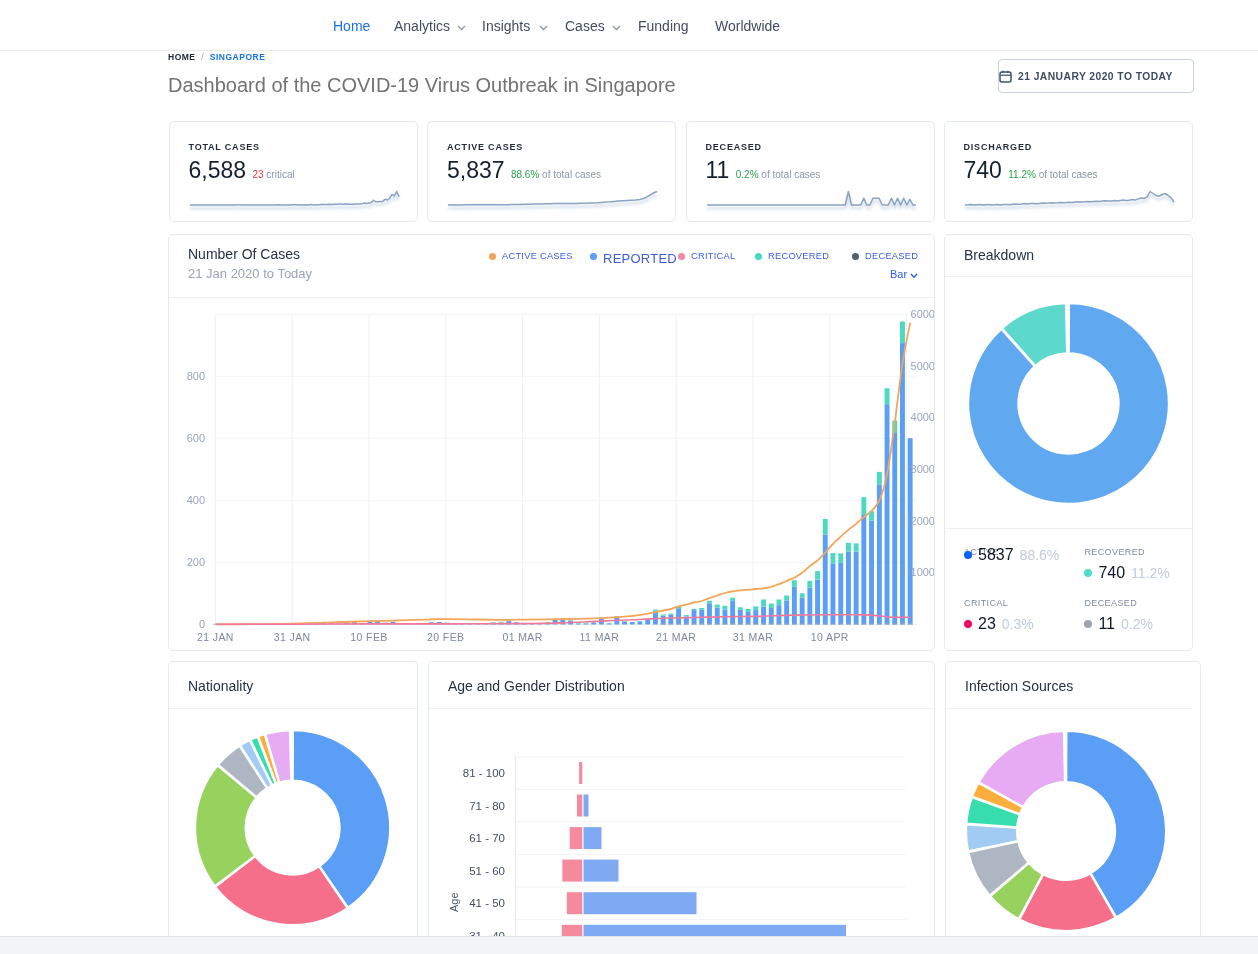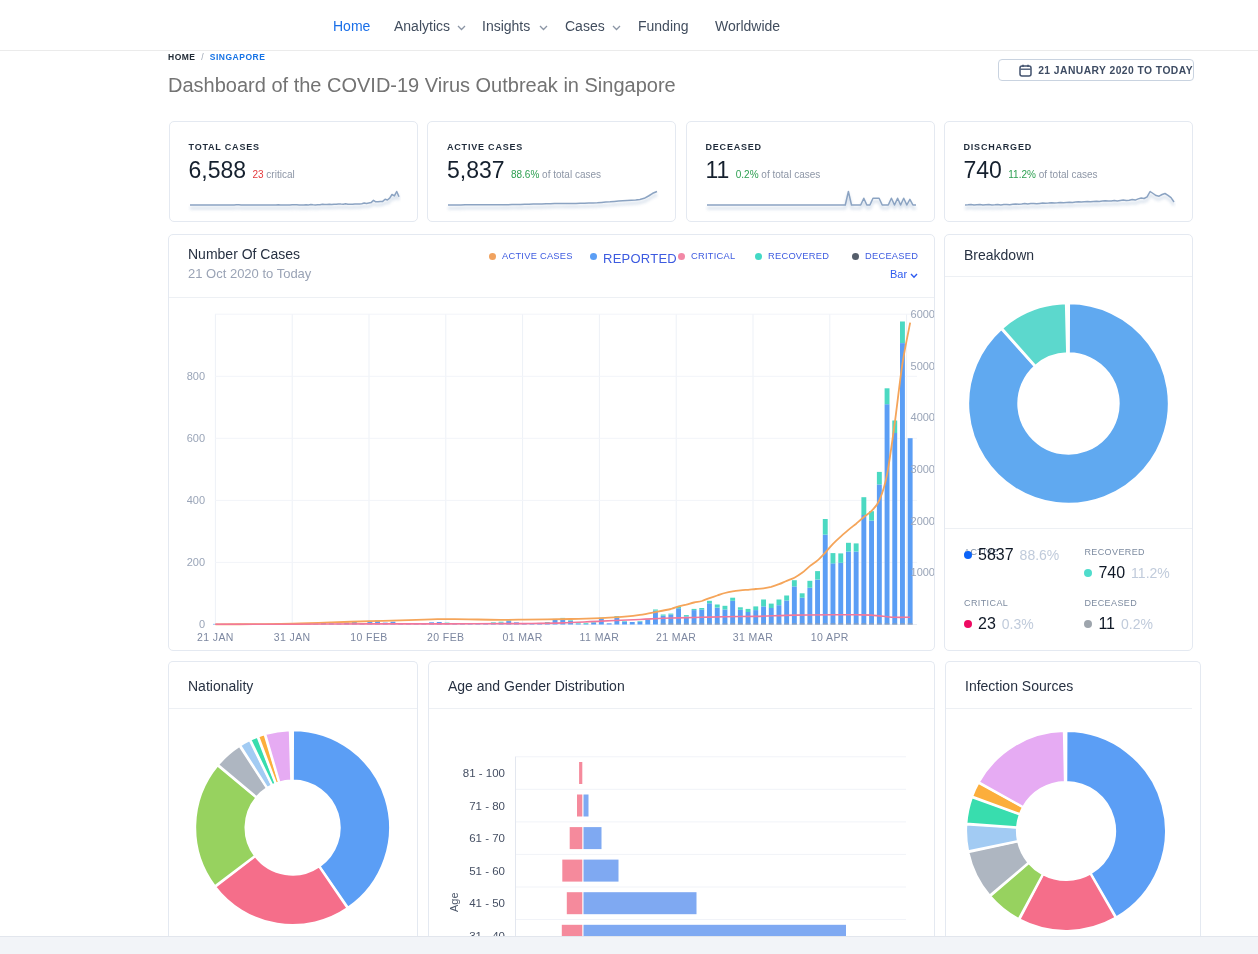--- a/index.html
+++ b/index.html
@@ -25,21 +25,21 @@
     </svg>
  <span class="abs" style="left:638px">Funding</span>
  <span class="abs" style="left:715px">Worldwide</span>
 </div>
 
 
 <div class="abs" style="left:168px;top:52px;font-size:8.5px;font-weight:bold;letter-spacing:0.5px;color:#212b36">HOME<span style="color:#9aa4b2;font-weight:normal">&nbsp;&nbsp;/&nbsp;&nbsp;</span><span style="color:#1673e6">SINGAPORE</span></div>
 <div class="abs" style="left:168px;top:74px;font-size:20px;color:#737373">Dashboard of the COVID-19 Virus Outbreak in Singapore</div>
 
 
-<div class="abs" style="left:998px;top:59px;width:196px;height:22px;border:1px solid #c9d3e0;border-radius:4px;display:flex;align-items:center;justify-content:flex-end">
+<div class="abs" style="left:998px;top:59px;width:196px;height:34px;border:1px solid #c9d3e0;border-radius:4px;display:flex;align-items:center;justify-content:flex-start">
  <svg width="13" height="13" viewBox="0 0 13 13" style="margin-right:6px">
       <rect x="1" y="2" width="11" height="10" rx="2" fill="none" stroke="#42526e" stroke-width="1.5"></rect>
       <line x1="4" y1="0.7" x2="4" y2="3.1" stroke="#42526e" stroke-width="1.5"></line>
       <line x1="9" y1="0.7" x2="9" y2="3.1" stroke="#42526e" stroke-width="1.5"></line>
       <line x1="1.4" y1="5.2" x2="11.6" y2="5.2" stroke="#42526e" stroke-width="1.3"></line>
     </svg>
  <span style="font-size:10.3px;font-weight:bold;letter-spacing:0.45px;color:#3e4c63;white-space:nowrap">21 JANUARY 2020 TO TODAY</span>
 </div>
 
 
@@ -73,21 +73,21 @@
  <div class="abs" style="left:18px;top:66px"><svg width="213" height="27">
         <path d="M2.0 16.9L5.0 16.7L8.0 16.4L11.0 17.0L13.9 16.7L16.9 16.5L19.9 17.0L22.9 16.7L25.9 16.5L28.9 16.9L31.9 16.8L34.8 16.5L37.8 16.9L40.8 16.6L43.8 16.4L46.8 16.7L49.8 16.3L52.8 15.9L55.7 16.3L58.7 16.0L61.7 15.6L64.7 16.1L67.7 15.6L70.7 15.4L73.7 15.8L76.6 15.4L79.6 15.1L82.6 15.3L85.6 15.1L88.6 14.7L91.6 15.0L94.6 14.8L97.5 14.4L100.5 14.8L103.5 14.5L106.5 14.2L109.5 14.4L112.5 14.1L115.5 13.8L118.4 14.1L121.4 13.8L124.4 13.5L127.4 13.7L130.4 13.4L133.4 13.2L136.4 13.5L139.3 13.1L142.3 12.7L145.3 13.1L148.3 12.9L151.3 12.4L154.3 12.9L157.3 12.5L160.2 12.1L163.2 12.6L166.2 12.2L169.2 11.6L172.2 12.1L175.2 10.9L178.2 10.0L181.1 10.5L184.1 8.9L187.1 3.5L190.1 5.5L193.1 7.6L196.1 8.2L199.1 6.5L202.0 5.5L205.0 7.3L208.0 9.6L211.0 14.0" fill="none" stroke="#a9bdd6" stroke-width="2.6" opacity="0.45" transform="translate(0,3.2)" filter="url(#sbl)" stroke-linejoin="round"></path>
         <path d="M2.0 16.9L5.0 16.7L8.0 16.4L11.0 17.0L13.9 16.7L16.9 16.5L19.9 17.0L22.9 16.7L25.9 16.5L28.9 16.9L31.9 16.8L34.8 16.5L37.8 16.9L40.8 16.6L43.8 16.4L46.8 16.7L49.8 16.3L52.8 15.9L55.7 16.3L58.7 16.0L61.7 15.6L64.7 16.1L67.7 15.6L70.7 15.4L73.7 15.8L76.6 15.4L79.6 15.1L82.6 15.3L85.6 15.1L88.6 14.7L91.6 15.0L94.6 14.8L97.5 14.4L100.5 14.8L103.5 14.5L106.5 14.2L109.5 14.4L112.5 14.1L115.5 13.8L118.4 14.1L121.4 13.8L124.4 13.5L127.4 13.7L130.4 13.4L133.4 13.2L136.4 13.5L139.3 13.1L142.3 12.7L145.3 13.1L148.3 12.9L151.3 12.4L154.3 12.9L157.3 12.5L160.2 12.1L163.2 12.6L166.2 12.2L169.2 11.6L172.2 12.1L175.2 10.9L178.2 10.0L181.1 10.5L184.1 8.9L187.1 3.5L190.1 5.5L193.1 7.6L196.1 8.2L199.1 6.5L202.0 5.5L205.0 7.3L208.0 9.6L211.0 14.0" fill="none" stroke="#8ba3c2" stroke-width="1.5" stroke-linejoin="round"></path>
       </svg></div>
 </div>
 
 
 
 <div class="card" style="left:168px;top:234px;width:767px;height:417px">
  <div class="abs" style="left:19px;top:11px;font-size:14px;color:#273142">Number Of Cases</div>
- <div class="abs" style="left:19px;top:31px;font-size:13px;color:#9aa3b5">21 Oct 2020 to Today</div>
+ <div class="abs" style="left:19px;top:31px;font-size:13px;color:#9aa3b5">21 Jan 2020 to Today</div>
  <div class="abs" style="left:0;top:62px;width:765px;border-top:1px solid #edf0f4"></div>
  <span class="abs" style="left:320px;top:17.5px;width:7px;height:7px;border-radius:50%;background:#f0a25f"></span>
     <span class="abs" style="left:333px;top:15.5px;font-size:9.3px;letter-spacing:0.25px;color:#3d5be0">ACTIVE CASES</span>
     <span class="abs" style="left:421px;top:17.5px;width:7px;height:7px;border-radius:50%;background:#5b9ef5"></span>
     <span class="abs" style="left:434px;top:15.5px;font-size:13px;letter-spacing:0.25px;color:#3d5be0">REPORTED</span>
     <span class="abs" style="left:509px;top:17.5px;width:7px;height:7px;border-radius:50%;background:#f288a6"></span>
     <span class="abs" style="left:522px;top:15.5px;font-size:9.3px;letter-spacing:0.25px;color:#3d5be0">CRITICAL</span>
     <span class="abs" style="left:586px;top:17.5px;width:7px;height:7px;border-radius:50%;background:#43d9c5"></span>
     <span class="abs" style="left:599px;top:15.5px;font-size:9.3px;letter-spacing:0.25px;color:#3d5be0">RECOVERED</span>
     <span class="abs" style="left:683px;top:17.5px;width:7px;height:7px;border-radius:50%;background:#555e6b"></span>

